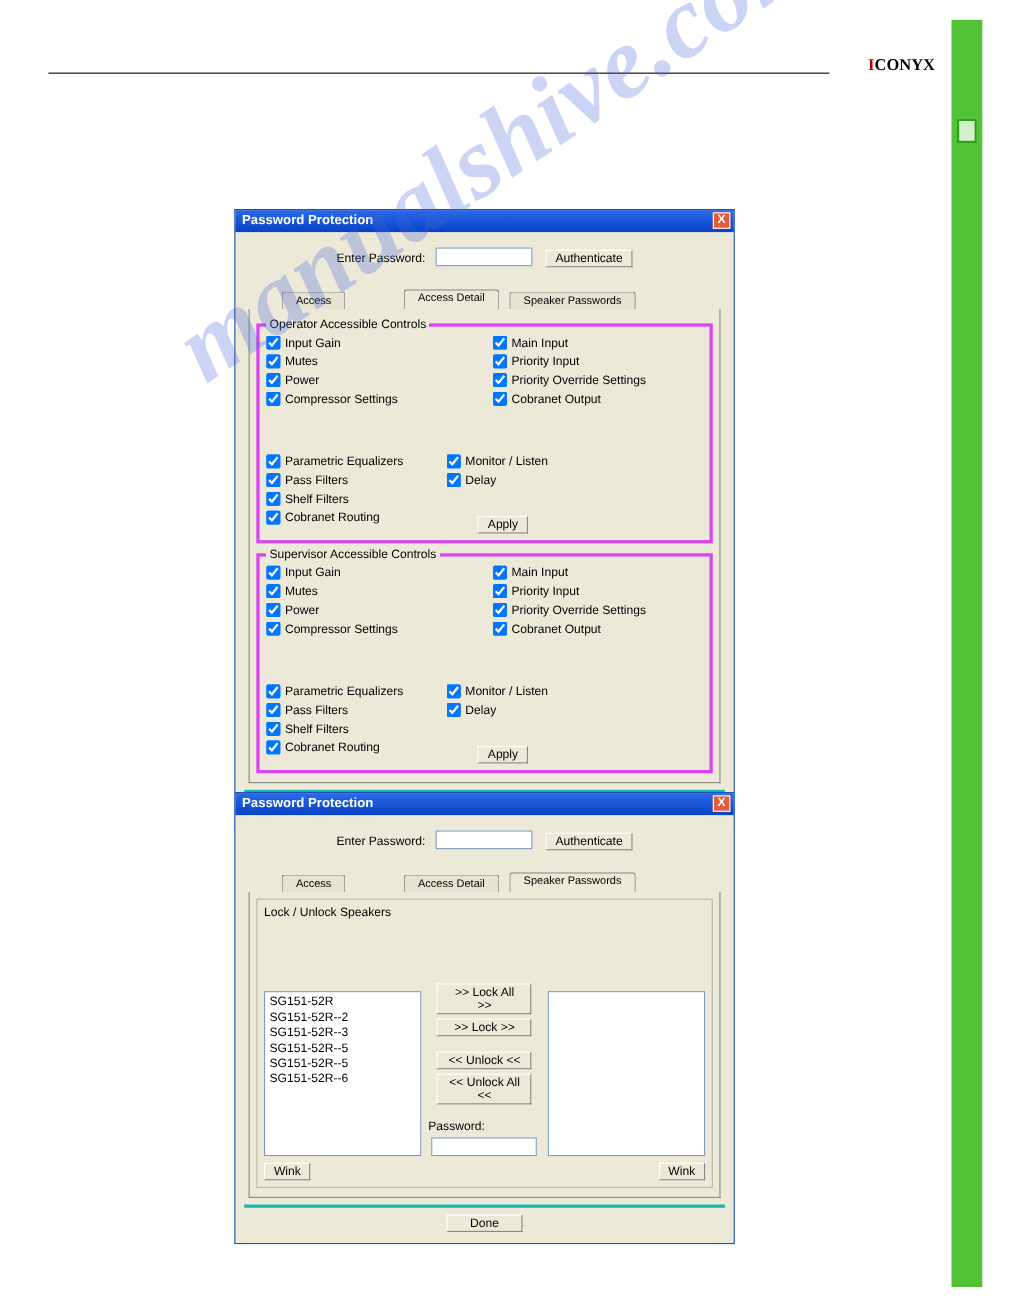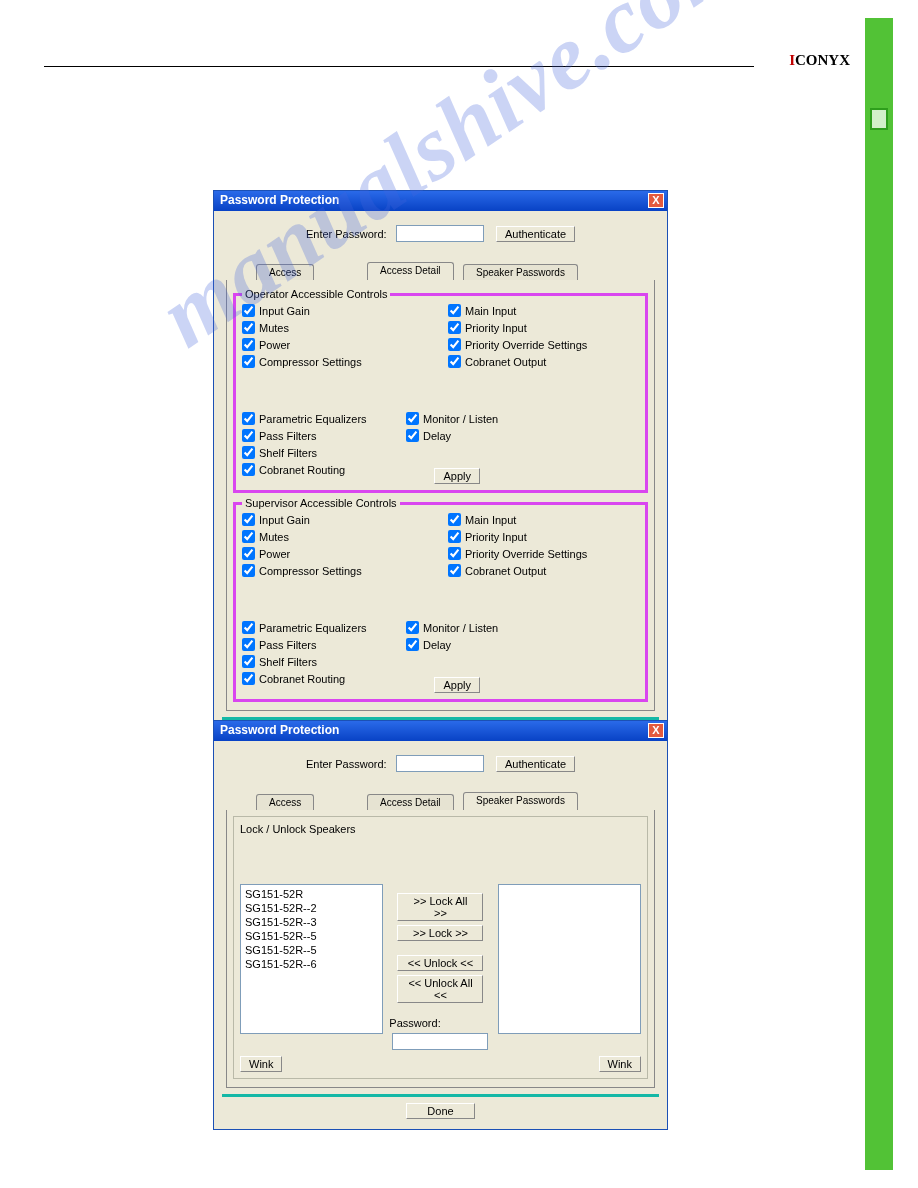--- a/index.html
+++ b/index.html
@@ -123,21 +123,21 @@
     text-align:center;
     padding: 6px 0 2px;
     margin-top: 6px;
   }
   .groupbox {
     border: 1px solid #b9b9a8;
     margin: 2px 2px 4px;
     padding: 6px;
   }
   .gb-title { font-size:11px; margin-bottom: 6px; }
-  .speakers-layout { display:flex; gap:0; align-items:center;margin-top:32px; }
+  .speakers-layout { display:flex; gap:0; align-items:flex-end;margin-top:32px; }
   .listbox {
     width: 150px; height: 150px;
     background:#fff; border:1px solid #7f9db9;
     padding: 2px 4px;
     font-size: 11px;
     line-height: 14px;
     overflow: hidden;
   }
   .listbox.r { width: 150px; }
   .midcol {

